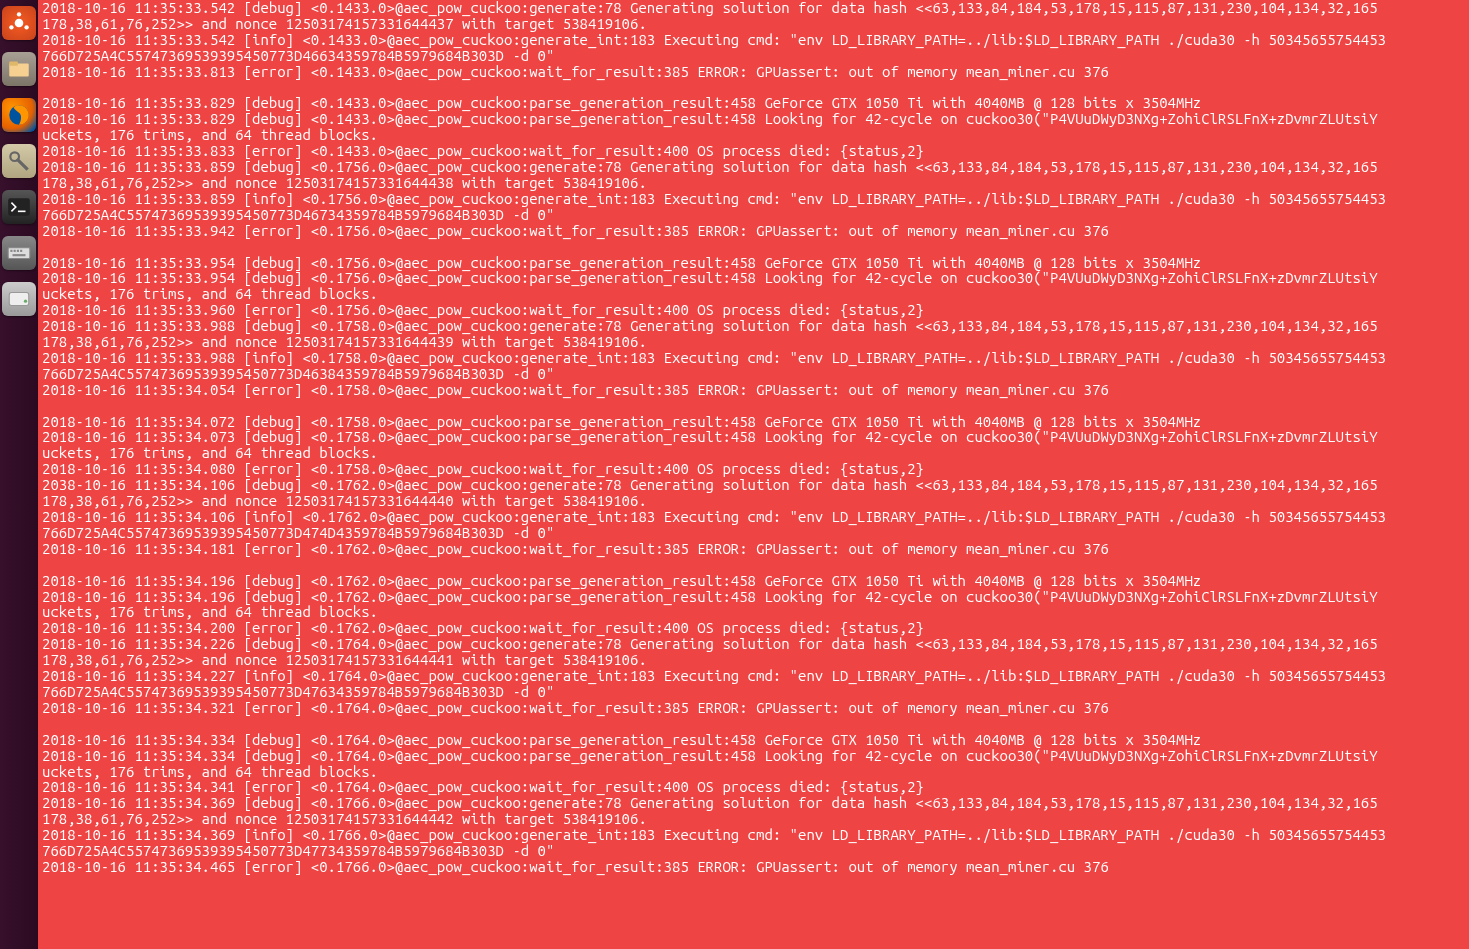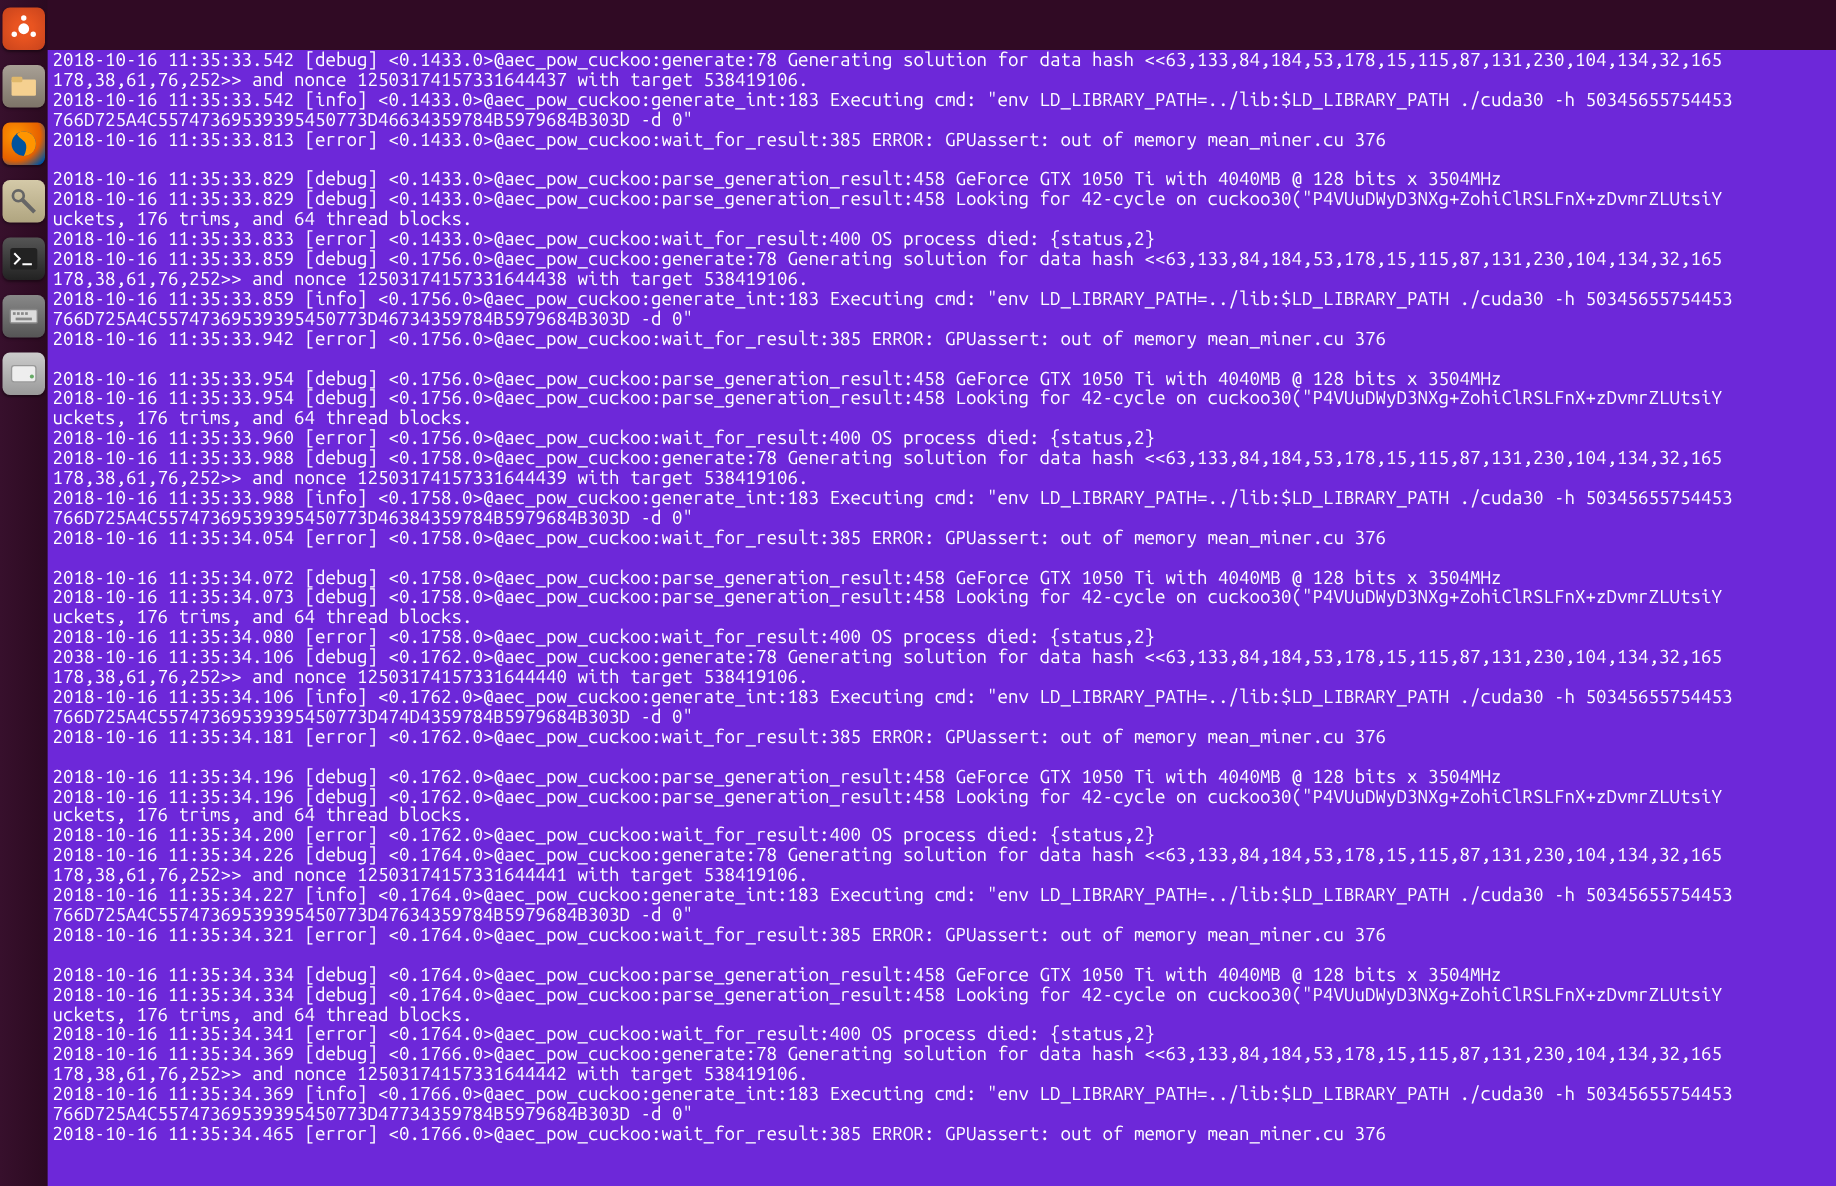--- a/index.html
+++ b/index.html
@@ -64,27 +64,26 @@
     }
     .disk {
       background: linear-gradient(#ccc, #999);
     }
     .terminal {
       position: absolute;
       left: 38px;
       top: 0;
       right: 0;
       bottom: 0;
-      background: #6d28d9;
+      background: #ef4444;
       color: #ffffff;
       padding: 0 4px;
       white-space: pre;
       line-height: 15.9px;
       overflow: hidden;
-      margin-top: 40px;
     }
     .log-line {
       color: #ffffff;
     }
   </style>
 </head>
 <body>
 
 <div class="launcher">
   <div class="launcher-item dash" title="Dash">

